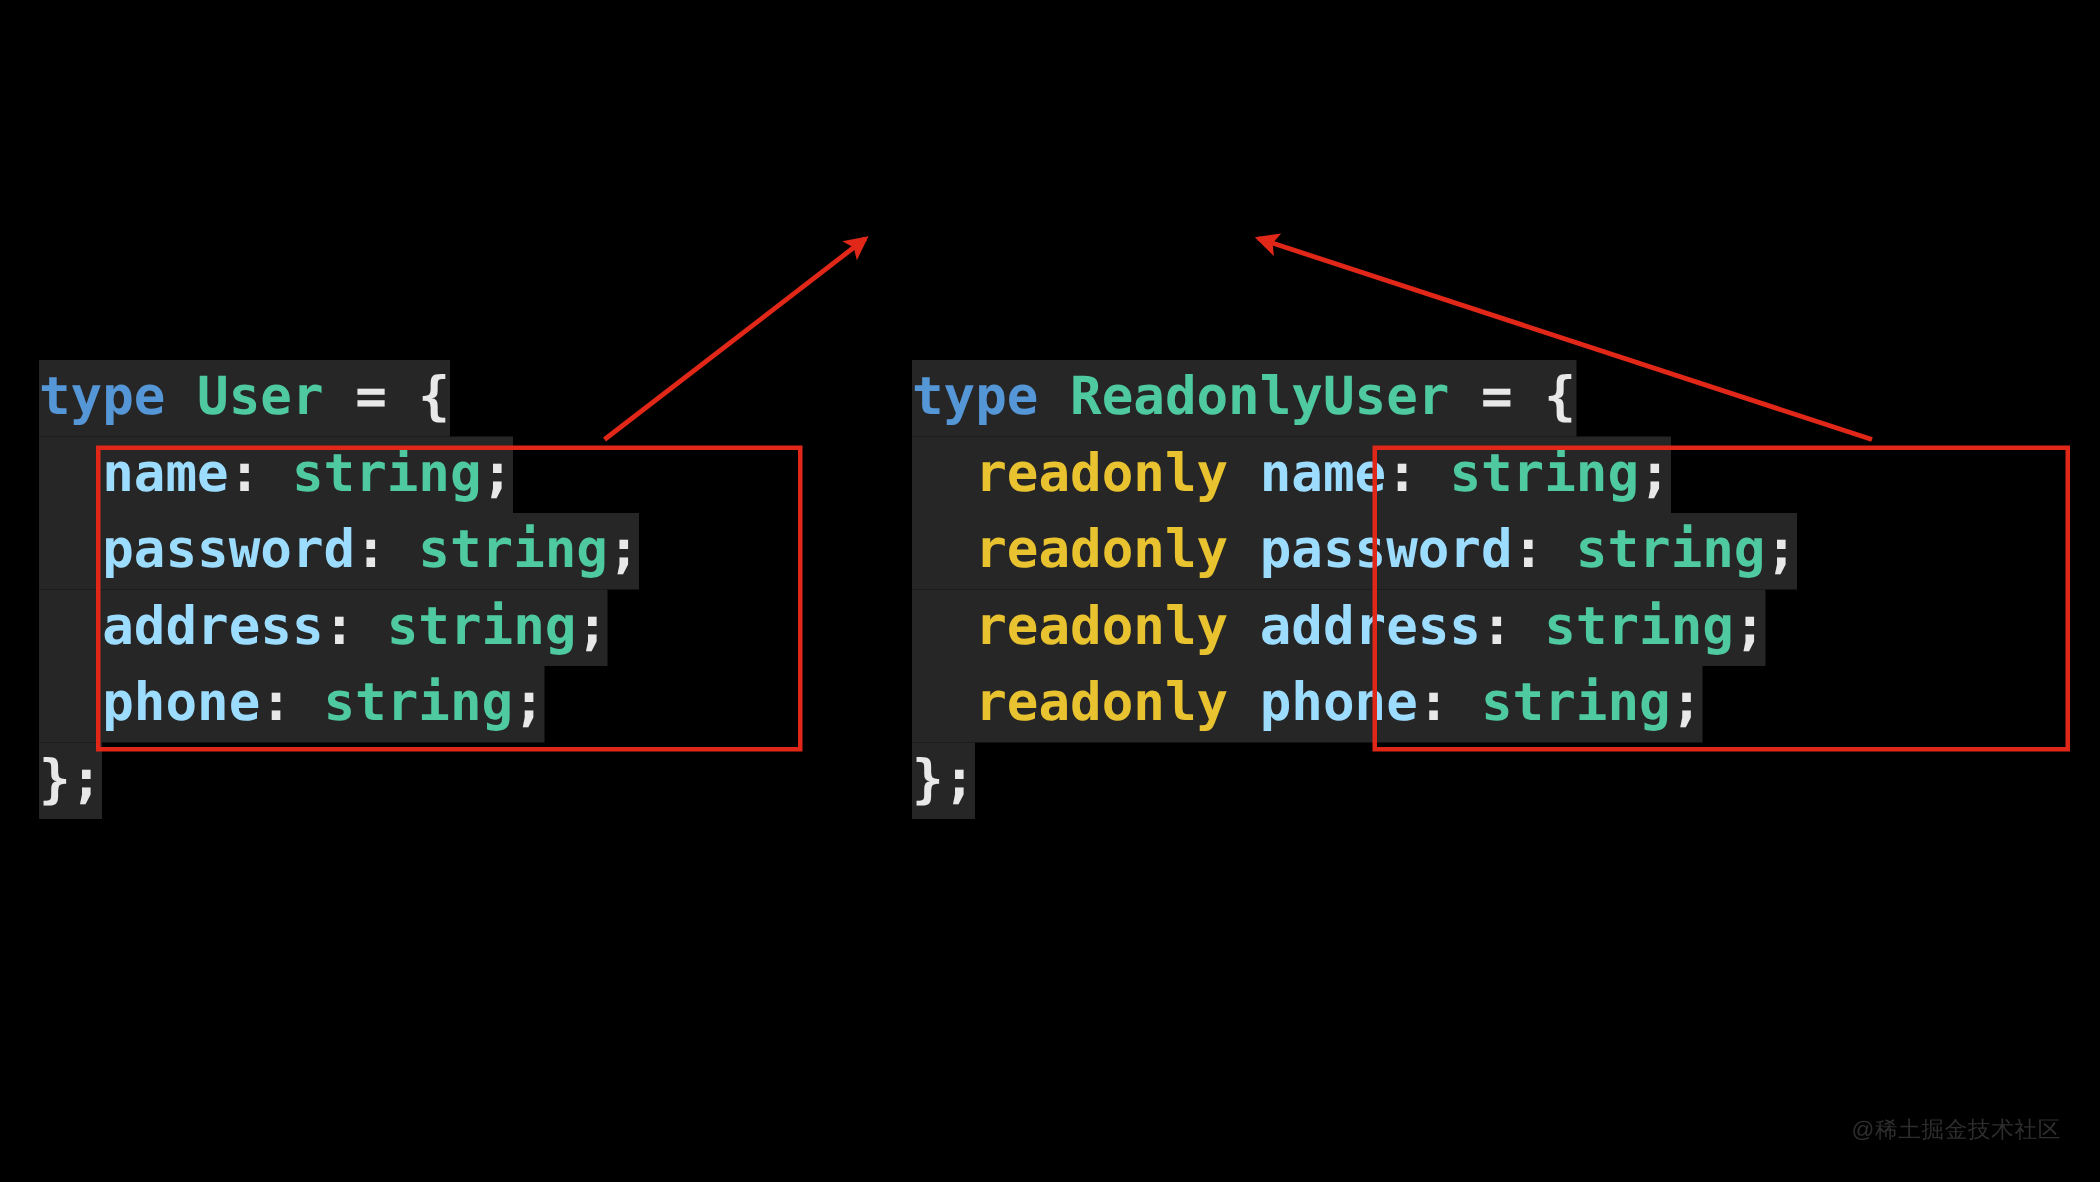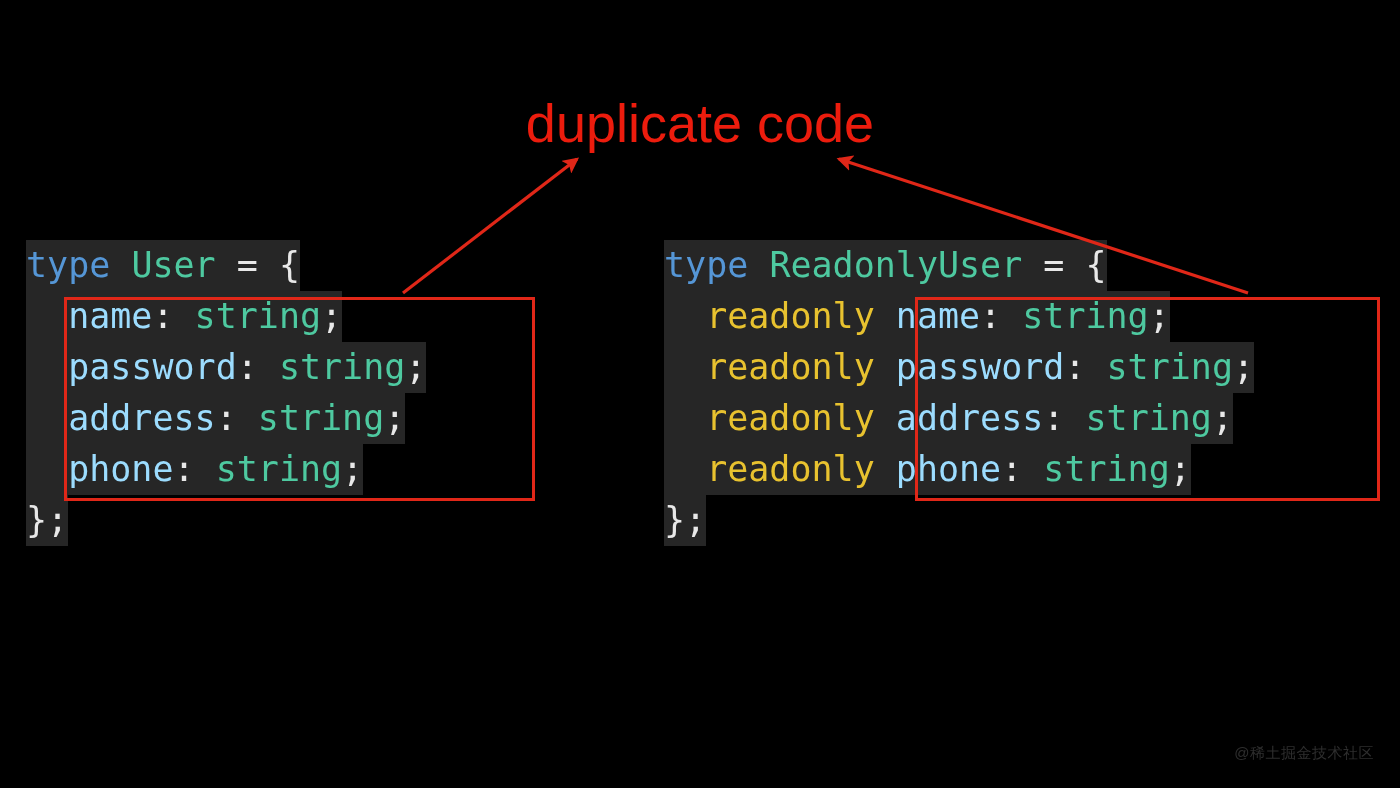--- a/index.html
+++ b/index.html
@@ -48,22 +48,22 @@
   }
 
   
   .code-block {
     position: absolute;
     font-family: "DejaVu Sans Mono", monospace;
     font-size: 35px;
     line-height: 51px;
     white-space: pre;
   }
-  #code-block-left  { left: 26px;  top: 240px; }
-  #code-block-right { left: 664px; top: 240px; }
+  #code-block-left  { left: 26px;  top: 240px; font-weight: bold; }
+  #code-block-right { left: 608px; top: 240px; font-weight: bold; }
 
   .code-line {
     height: 51px;
     display: flex;
     align-items: center;
     white-space: pre;
   }
   
   .code-line > .line-bg {
     background: #262626;
@@ -101,21 +101,20 @@
     color: #2e2e2e;
     letter-spacing: 0.5px;
     white-space: nowrap;
   }
 </style>
 </head>
 <body>
 
 <div id="stage">
 
-  <div id="annotation-title" style="color: rgb(236, 28, 13);">duplicate code</div>
 
   <div id="code-block-left" class="code-block"><div class="code-line"><span class="line-bg" style="background: rgb(38, 38, 38);"><span class="tok-keyword" style="color: rgb(85, 150, 214);">type</span><span class="tok-punct" style="color: rgb(232, 232, 232);"> </span><span class="tok-typename" style="color: rgb(78, 201, 160);">User</span><span class="tok-punct" style="color: rgb(232, 232, 232);"> </span><span class="tok-punct" style="color: rgb(232, 232, 232);">=</span><span class="tok-punct" style="color: rgb(232, 232, 232);"> </span><span class="tok-punct" style="color: rgb(232, 232, 232);">{</span></span></div><div class="code-line"><span class="line-bg" style="background: rgb(38, 38, 38);"><span class="tok-punct" style="color: rgb(232, 232, 232);">  </span><span class="tok-prop" style="color: rgb(156, 220, 254);">name</span><span class="tok-punct" style="color: rgb(232, 232, 232);">:</span><span class="tok-punct" style="color: rgb(232, 232, 232);"> </span><span class="tok-builtin" style="color: rgb(78, 201, 160);">string</span><span class="tok-punct" style="color: rgb(232, 232, 232);">;</span></span></div><div class="code-line"><span class="line-bg" style="background: rgb(38, 38, 38);"><span class="tok-punct" style="color: rgb(232, 232, 232);">  </span><span class="tok-prop" style="color: rgb(156, 220, 254);">password</span><span class="tok-punct" style="color: rgb(232, 232, 232);">:</span><span class="tok-punct" style="color: rgb(232, 232, 232);"> </span><span class="tok-builtin" style="color: rgb(78, 201, 160);">string</span><span class="tok-punct" style="color: rgb(232, 232, 232);">;</span></span></div><div class="code-line"><span class="line-bg" style="background: rgb(38, 38, 38);"><span class="tok-punct" style="color: rgb(232, 232, 232);">  </span><span class="tok-prop" style="color: rgb(156, 220, 254);">address</span><span class="tok-punct" style="color: rgb(232, 232, 232);">:</span><span class="tok-punct" style="color: rgb(232, 232, 232);"> </span><span class="tok-builtin" style="color: rgb(78, 201, 160);">string</span><span class="tok-punct" style="color: rgb(232, 232, 232);">;</span></span></div><div class="code-line"><span class="line-bg" style="background: rgb(38, 38, 38);"><span class="tok-punct" style="color: rgb(232, 232, 232);">  </span><span class="tok-prop" style="color: rgb(156, 220, 254);">phone</span><span class="tok-punct" style="color: rgb(232, 232, 232);">:</span><span class="tok-punct" style="color: rgb(232, 232, 232);"> </span><span class="tok-builtin" style="color: rgb(78, 201, 160);">string</span><span class="tok-punct" style="color: rgb(232, 232, 232);">;</span></span></div><div class="code-line"><span class="line-bg" style="background: rgb(38, 38, 38);"><span class="tok-punct" style="color: rgb(232, 232, 232);">};</span></span></div></div>
 
   <div id="code-block-right" class="code-block"><div class="code-line"><span class="line-bg" style="background: rgb(38, 38, 38);"><span class="tok-keyword" style="color: rgb(85, 150, 214);">type</span><span class="tok-punct" style="color: rgb(232, 232, 232);"> </span><span class="tok-typename" style="color: rgb(78, 201, 160);">ReadonlyUser</span><span class="tok-punct" style="color: rgb(232, 232, 232);"> </span><span class="tok-punct" style="color: rgb(232, 232, 232);">=</span><span class="tok-punct" style="color: rgb(232, 232, 232);"> </span><span class="tok-punct" style="color: rgb(232, 232, 232);">{</span></span></div><div class="code-line"><span class="line-bg" style="background: rgb(38, 38, 38);"><span class="tok-punct" style="color: rgb(232, 232, 232);">  </span><span class="tok-modifier" style="color: rgb(232, 194, 47);">readonly</span><span class="tok-punct" style="color: rgb(232, 232, 232);"> </span><span class="tok-prop" style="color: rgb(156, 220, 254);">name</span><span class="tok-punct" style="color: rgb(232, 232, 232);">:</span><span class="tok-punct" style="color: rgb(232, 232, 232);"> </span><span class="tok-builtin" style="color: rgb(78, 201, 160);">string</span><span class="tok-punct" style="color: rgb(232, 232, 232);">;</span></span></div><div class="code-line"><span class="line-bg" style="background: rgb(38, 38, 38);"><span class="tok-punct" style="color: rgb(232, 232, 232);">  </span><span class="tok-modifier" style="color: rgb(232, 194, 47);">readonly</span><span class="tok-punct" style="color: rgb(232, 232, 232);"> </span><span class="tok-prop" style="color: rgb(156, 220, 254);">password</span><span class="tok-punct" style="color: rgb(232, 232, 232);">:</span><span class="tok-punct" style="color: rgb(232, 232, 232);"> </span><span class="tok-builtin" style="color: rgb(78, 201, 160);">string</span><span class="tok-punct" style="color: rgb(232, 232, 232);">;</span></span></div><div class="code-line"><span class="line-bg" style="background: rgb(38, 38, 38);"><span class="tok-punct" style="color: rgb(232, 232, 232);">  </span><span class="tok-modifier" style="color: rgb(232, 194, 47);">readonly</span><span class="tok-punct" style="color: rgb(232, 232, 232);"> </span><span class="tok-prop" style="color: rgb(156, 220, 254);">address</span><span class="tok-punct" style="color: rgb(232, 232, 232);">:</span><span class="tok-punct" style="color: rgb(232, 232, 232);"> </span><span class="tok-builtin" style="color: rgb(78, 201, 160);">string</span><span class="tok-punct" style="color: rgb(232, 232, 232);">;</span></span></div><div class="code-line"><span class="line-bg" style="background: rgb(38, 38, 38);"><span class="tok-punct" style="color: rgb(232, 232, 232);">  </span><span class="tok-modifier" style="color: rgb(232, 194, 47);">readonly</span><span class="tok-punct" style="color: rgb(232, 232, 232);"> </span><span class="tok-prop" style="color: rgb(156, 220, 254);">phone</span><span class="tok-punct" style="color: rgb(232, 232, 232);">:</span><span class="tok-punct" style="color: rgb(232, 232, 232);"> </span><span class="tok-builtin" style="color: rgb(78, 201, 160);">string</span><span class="tok-punct" style="color: rgb(232, 232, 232);">;</span></span></div><div class="code-line"><span class="line-bg" style="background: rgb(38, 38, 38);"><span class="tok-punct" style="color: rgb(232, 232, 232);">};</span></span></div></div>
 
   <div id="red-box-left" class="red-box" style="left: 64px; top: 297px; width: 471px; height: 204px; border-color: rgb(224, 39, 24);"></div>
   <div id="red-box-right" class="red-box" style="left: 915px; top: 297px; width: 465px; height: 204px; border-color: rgb(224, 39, 24);"></div>
 
   <svg id="arrow-layer" width="1400" height="788" viewBox="0 0 1400 788">
     <defs>

